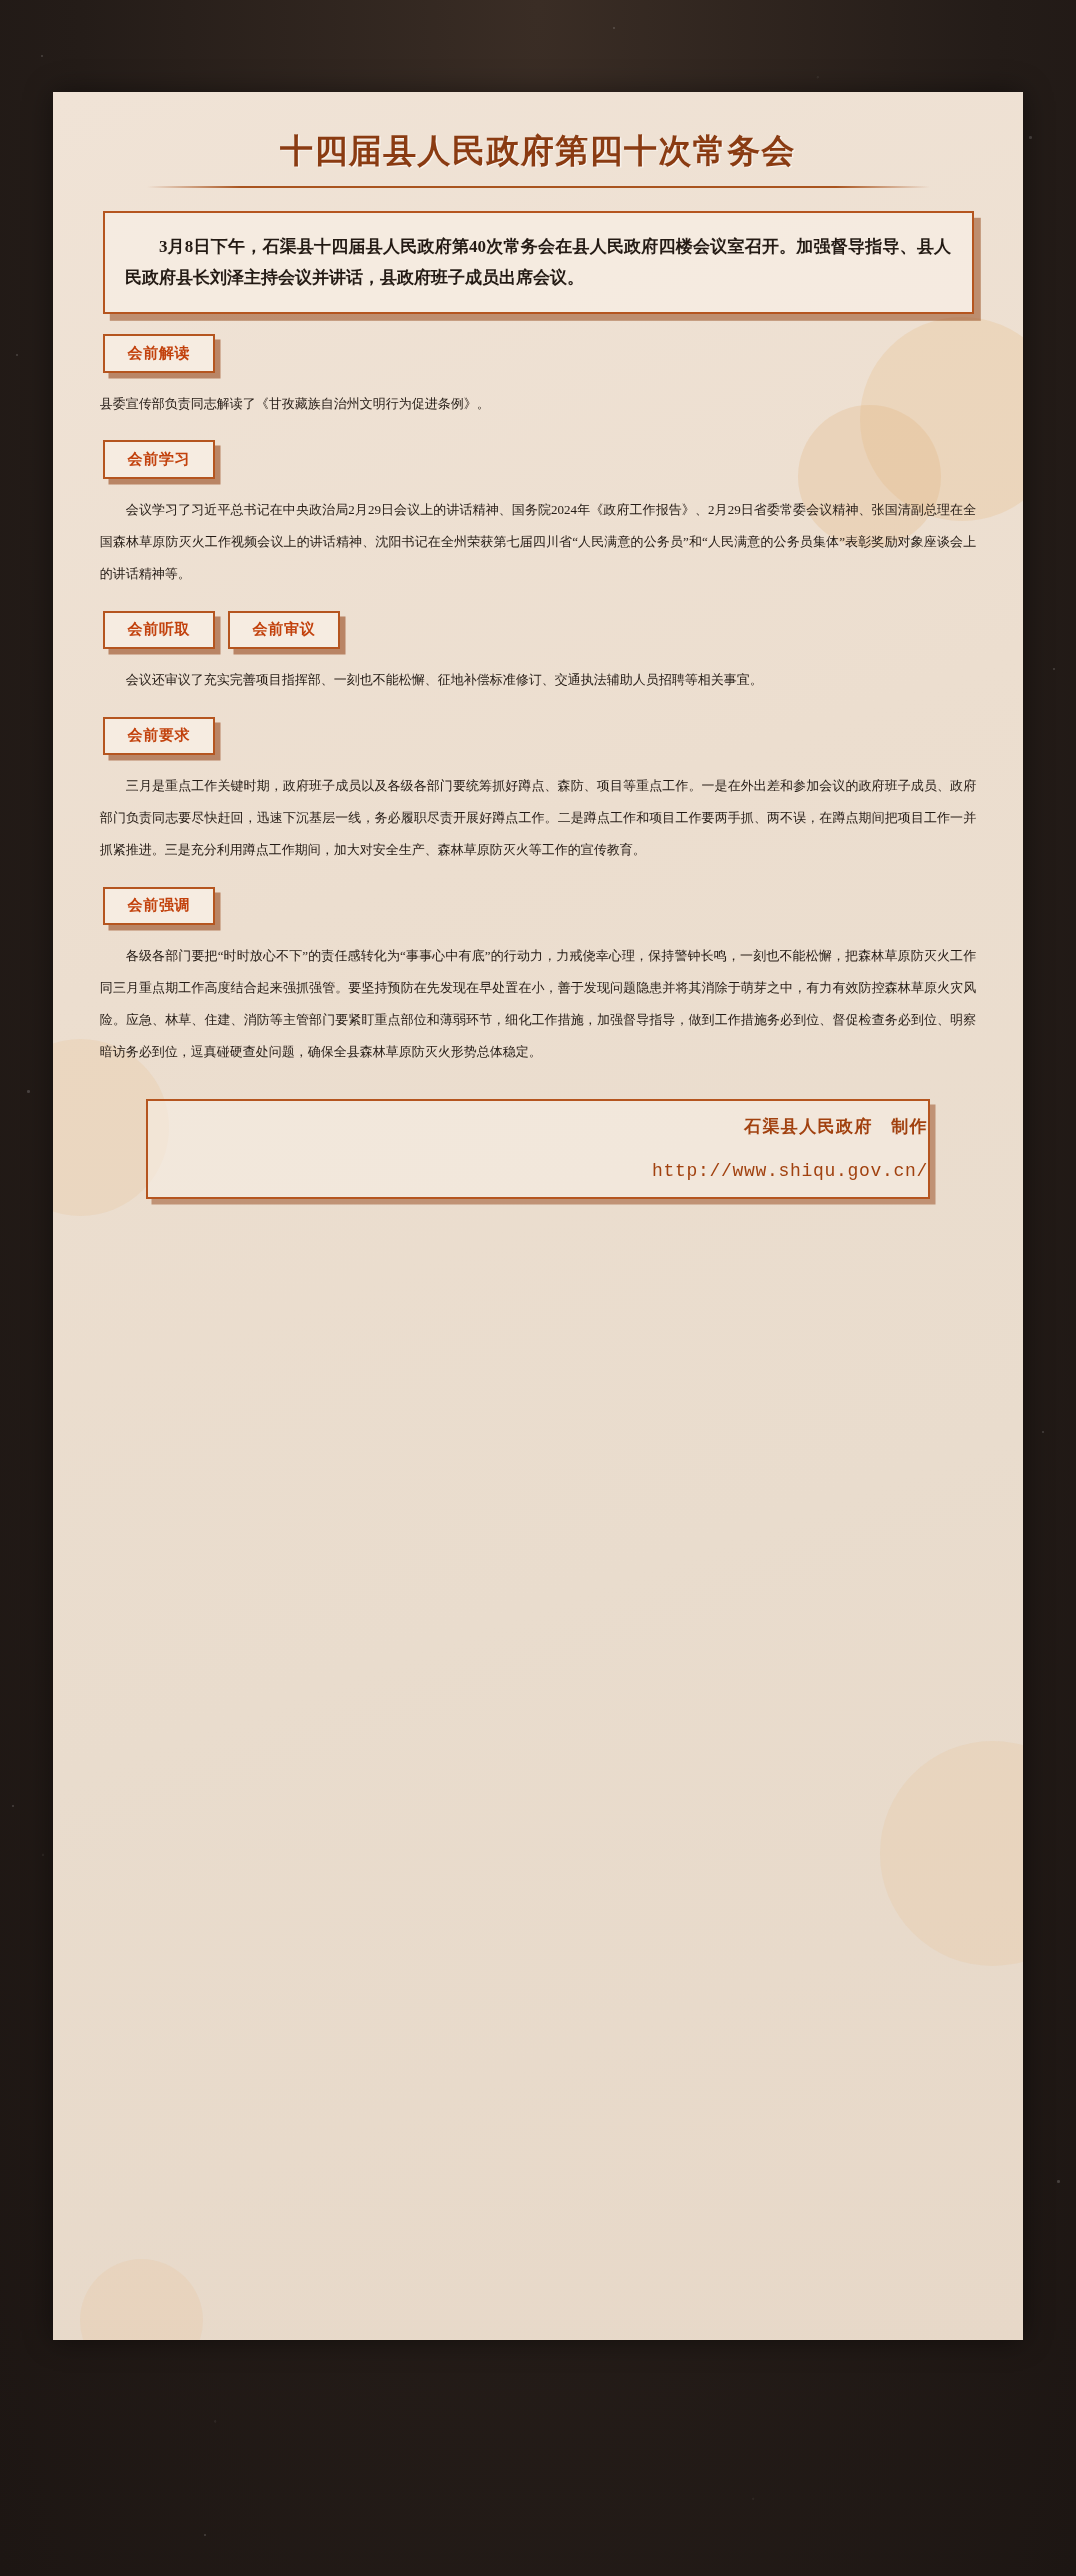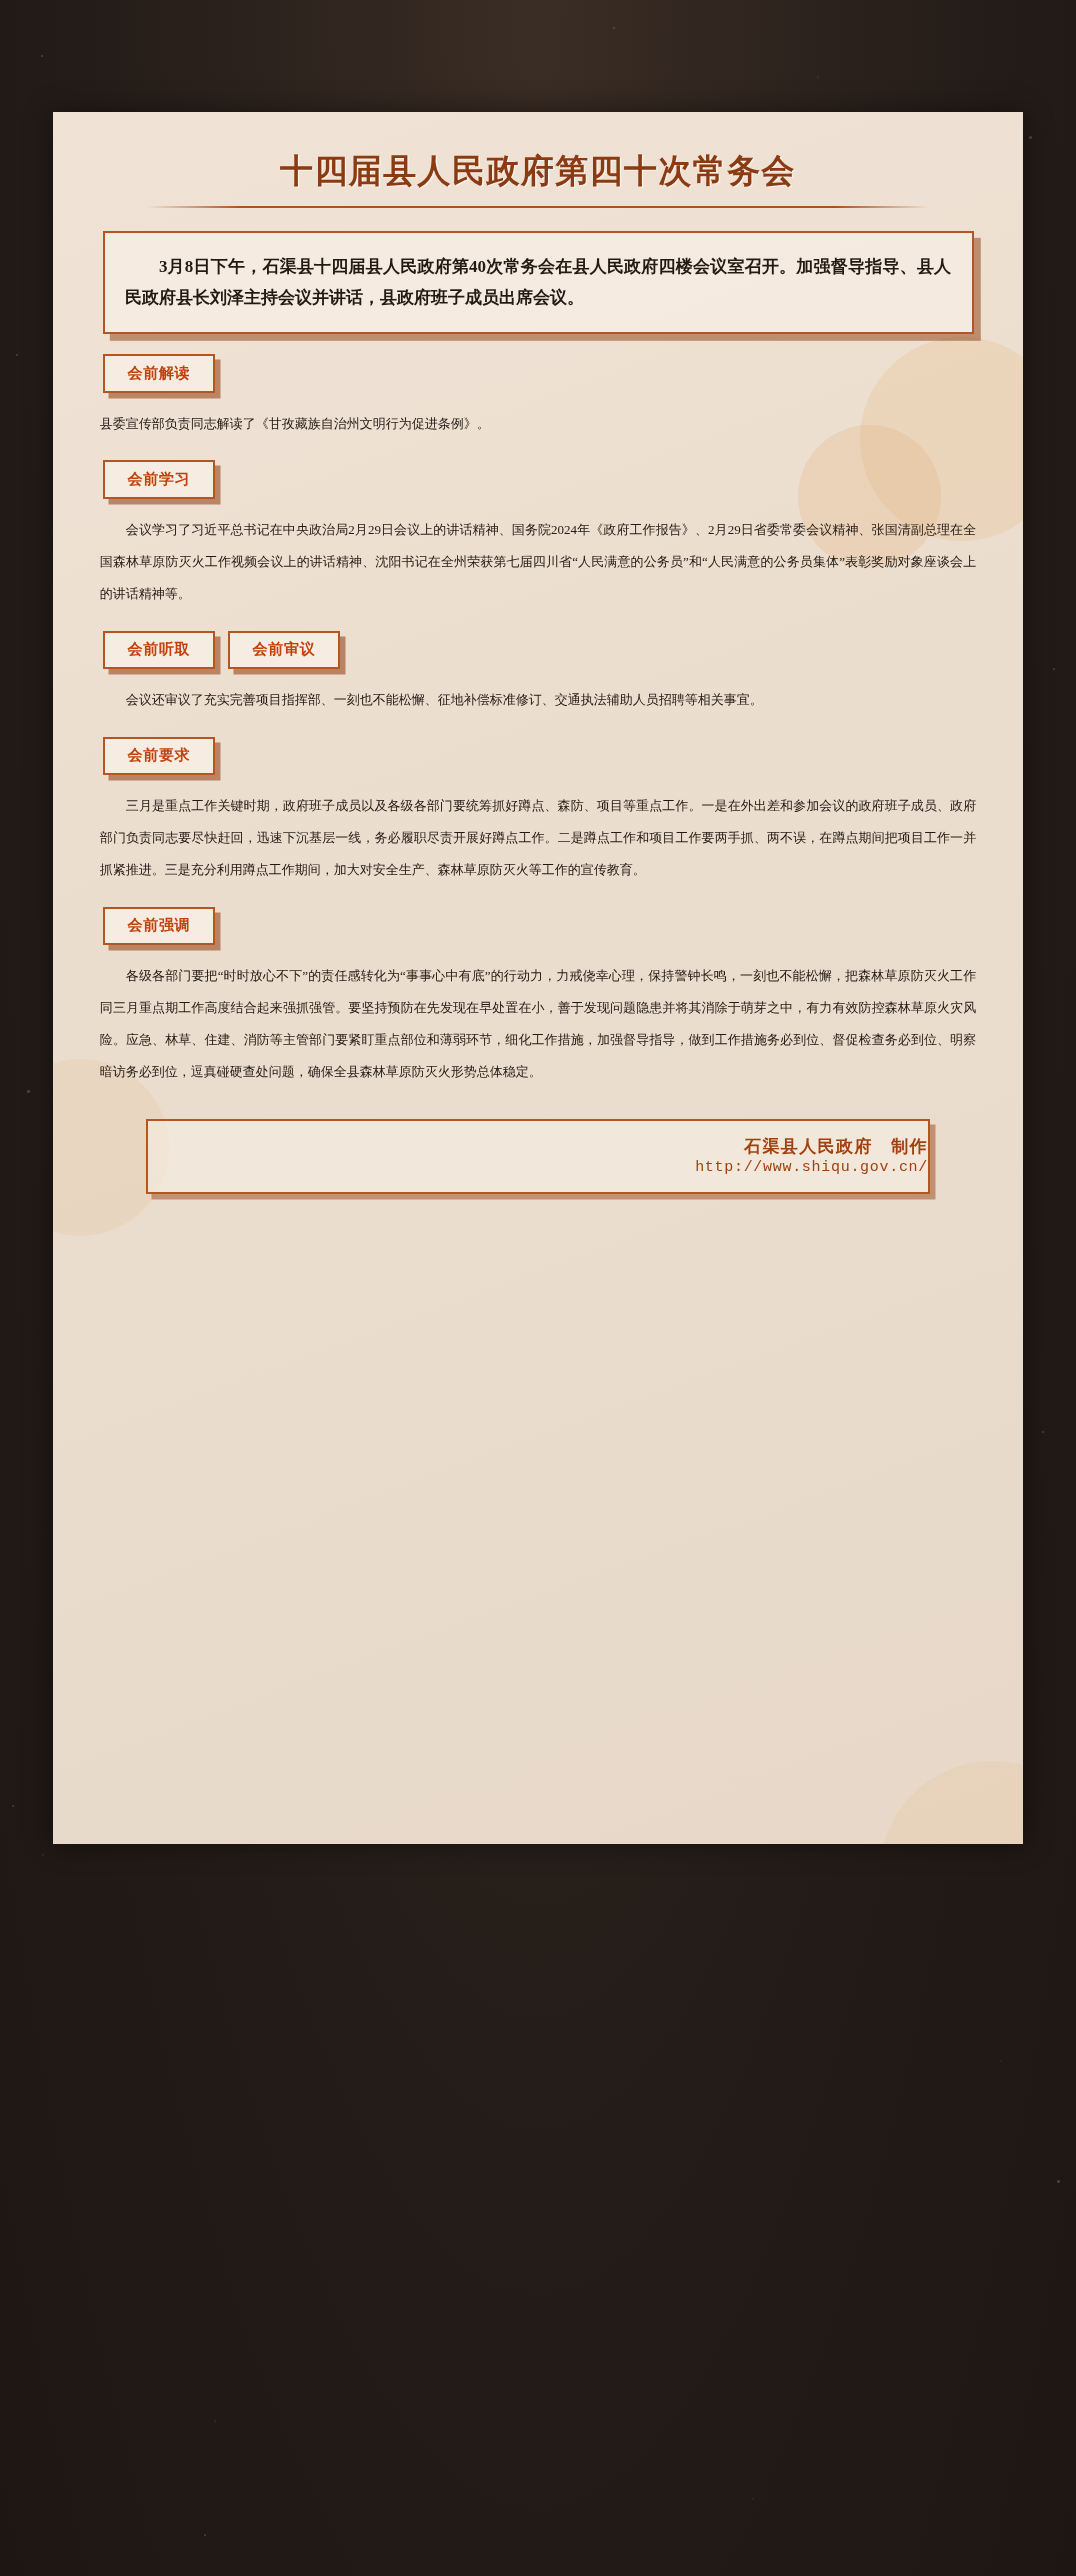--- a/index.html
+++ b/index.html
@@ -35,23 +35,23 @@
   #bg .fleck {
     position: absolute;
     background: rgba(255,255,255,0.18);
     border-radius: 50%;
   }
 
   
   #card {
     position: absolute;
     left: 53px;
-    top: 112px;
+    top: 92px;
     width: 970px;
-    height: 1732px;
+    height: 2248px;
     background: linear-gradient(160deg, #f0e3d6 0%, #ecdecf 35%, #e9dccd 65%, #e7d8c8 100%);
     box-shadow: 0 0 27px rgba(0,0,0,0.45);
     overflow: hidden;
   }
   
   .blob {
     position: absolute;
     border-radius: 50%;
     pointer-events: none;
   }
@@ -140,23 +140,23 @@
     padding: 13.6px 0 16.4px 0;
     text-align: right;
   }
   .footer-org {
     font-size: 17px;
     font-weight: bold;
     color: #a1410f;
     letter-spacing: 1.4px;
   }
   .footer-url {
-    margin-top: 1px;
+    margin-top: 23px;
     font-family: "Liberation Mono", "DejaVu Sans Mono", monospace;
-    font-size: 15px;
+    font-size: 18px;
     color: #a1410f;
     letter-spacing: 0.7px;
   }
 </style>
 </head>
 <body>
 
 <div id="bg">
   <div class="fleck" style="left:41px;  top:55px;   width:2px;height:2px;"></div>
   <div class="fleck" style="left:1029px; top:136px;  width:2.7px;height:2.7px;"></div>

